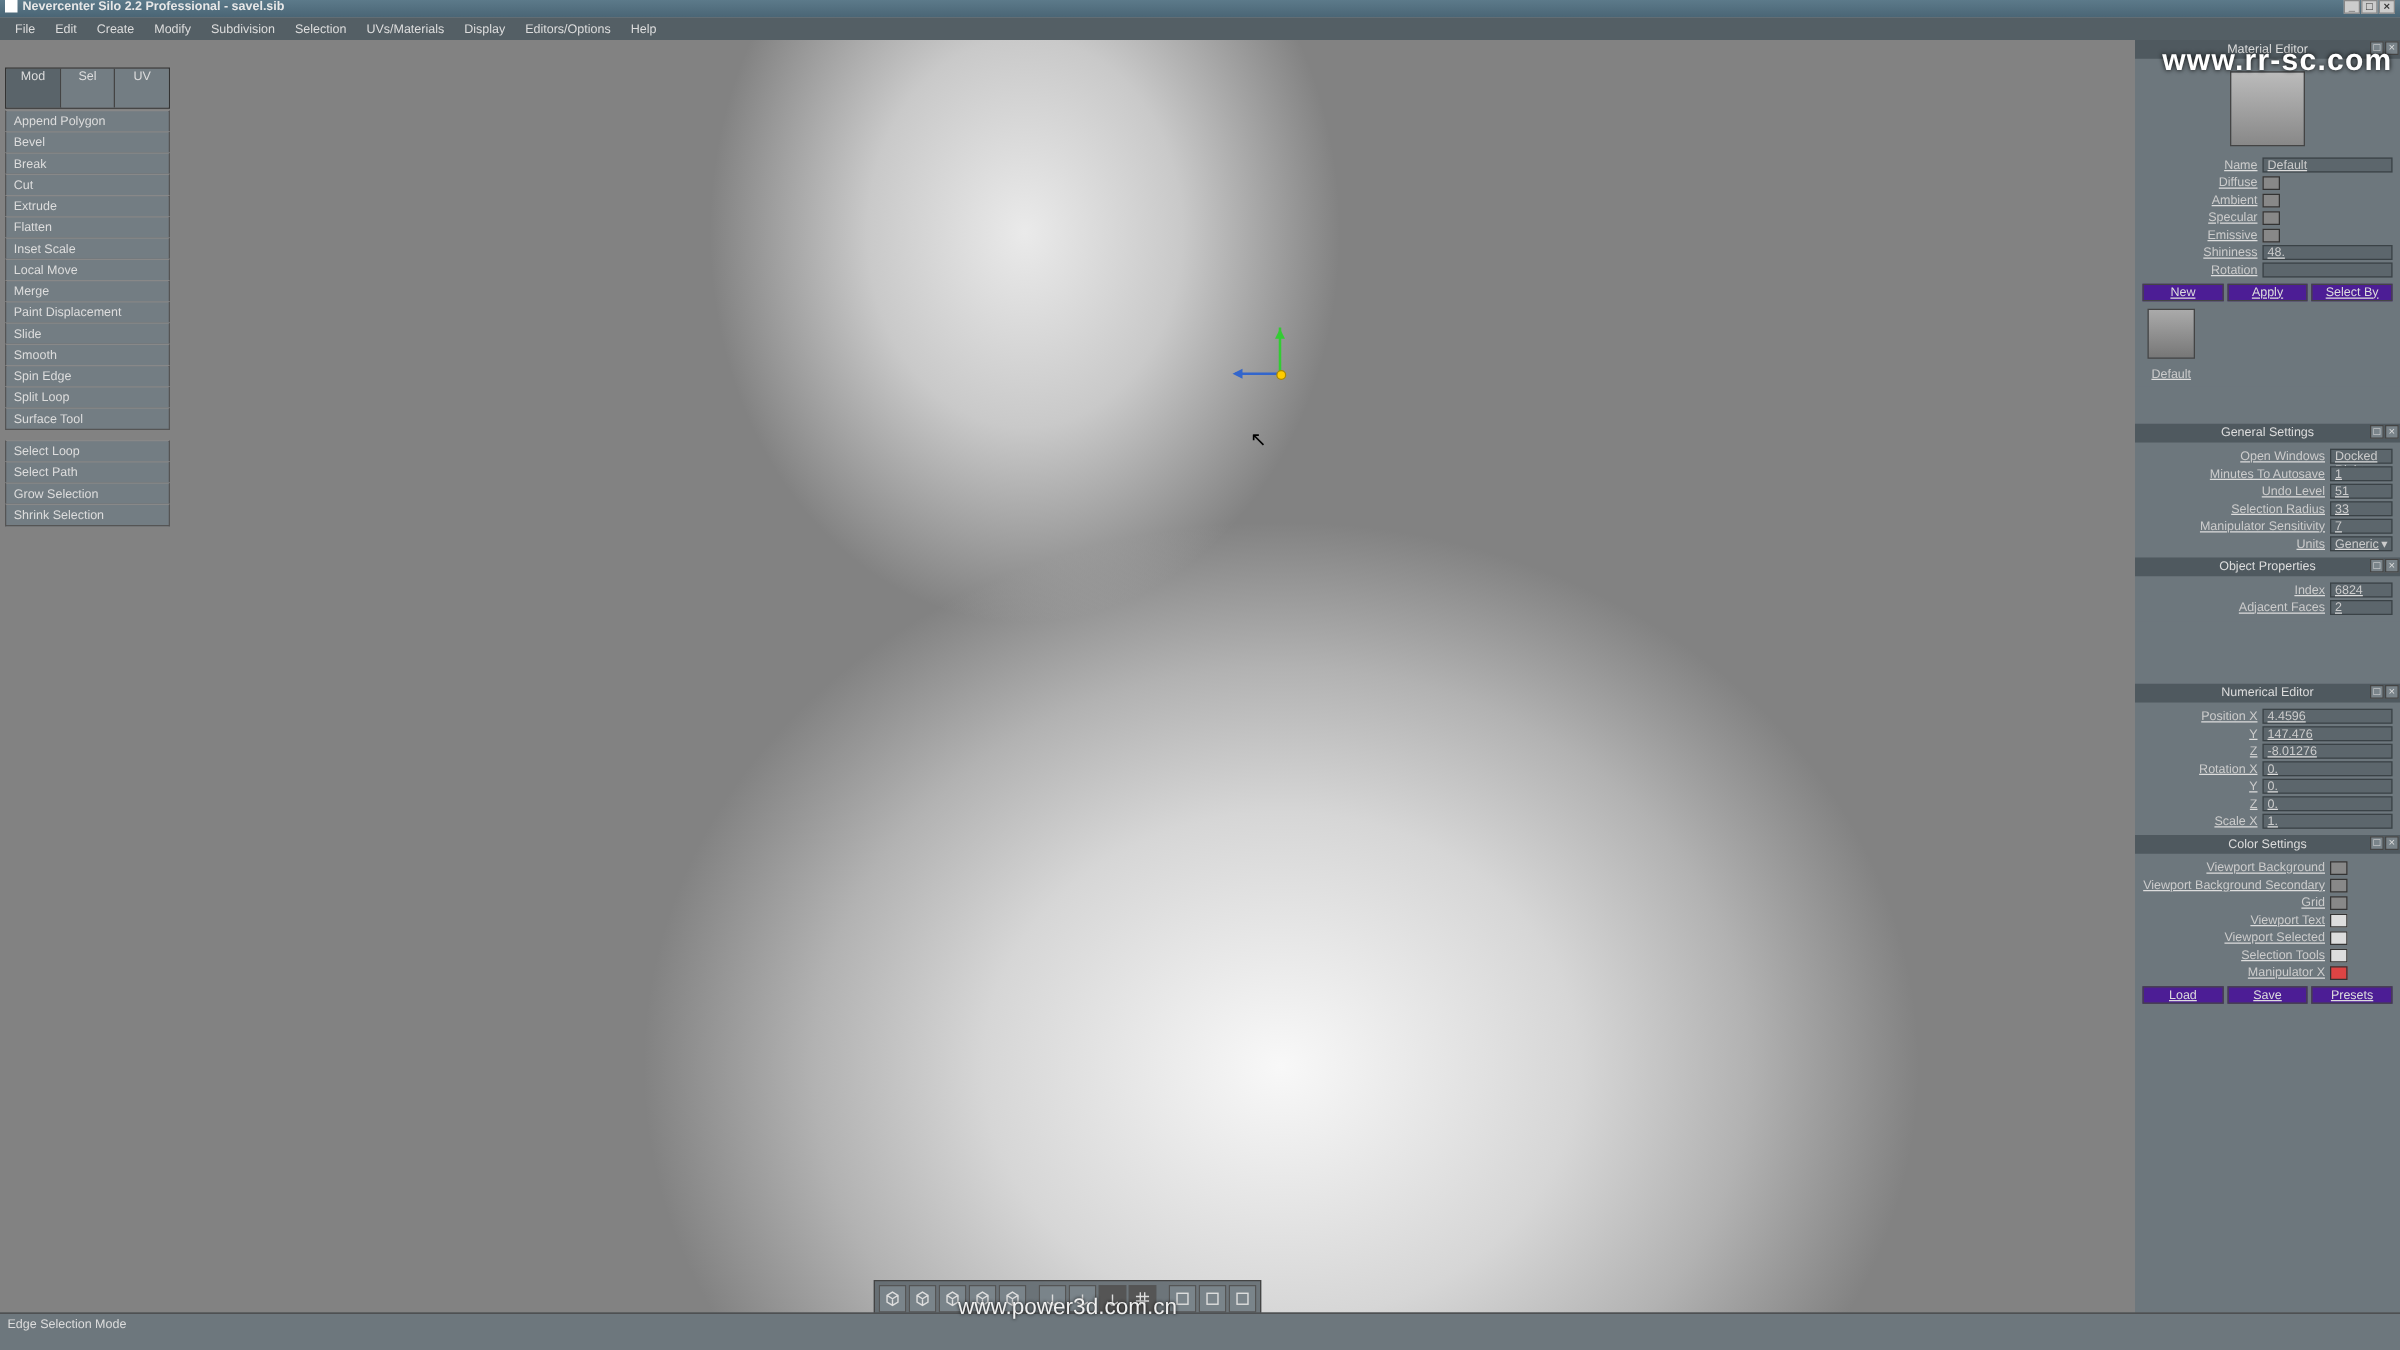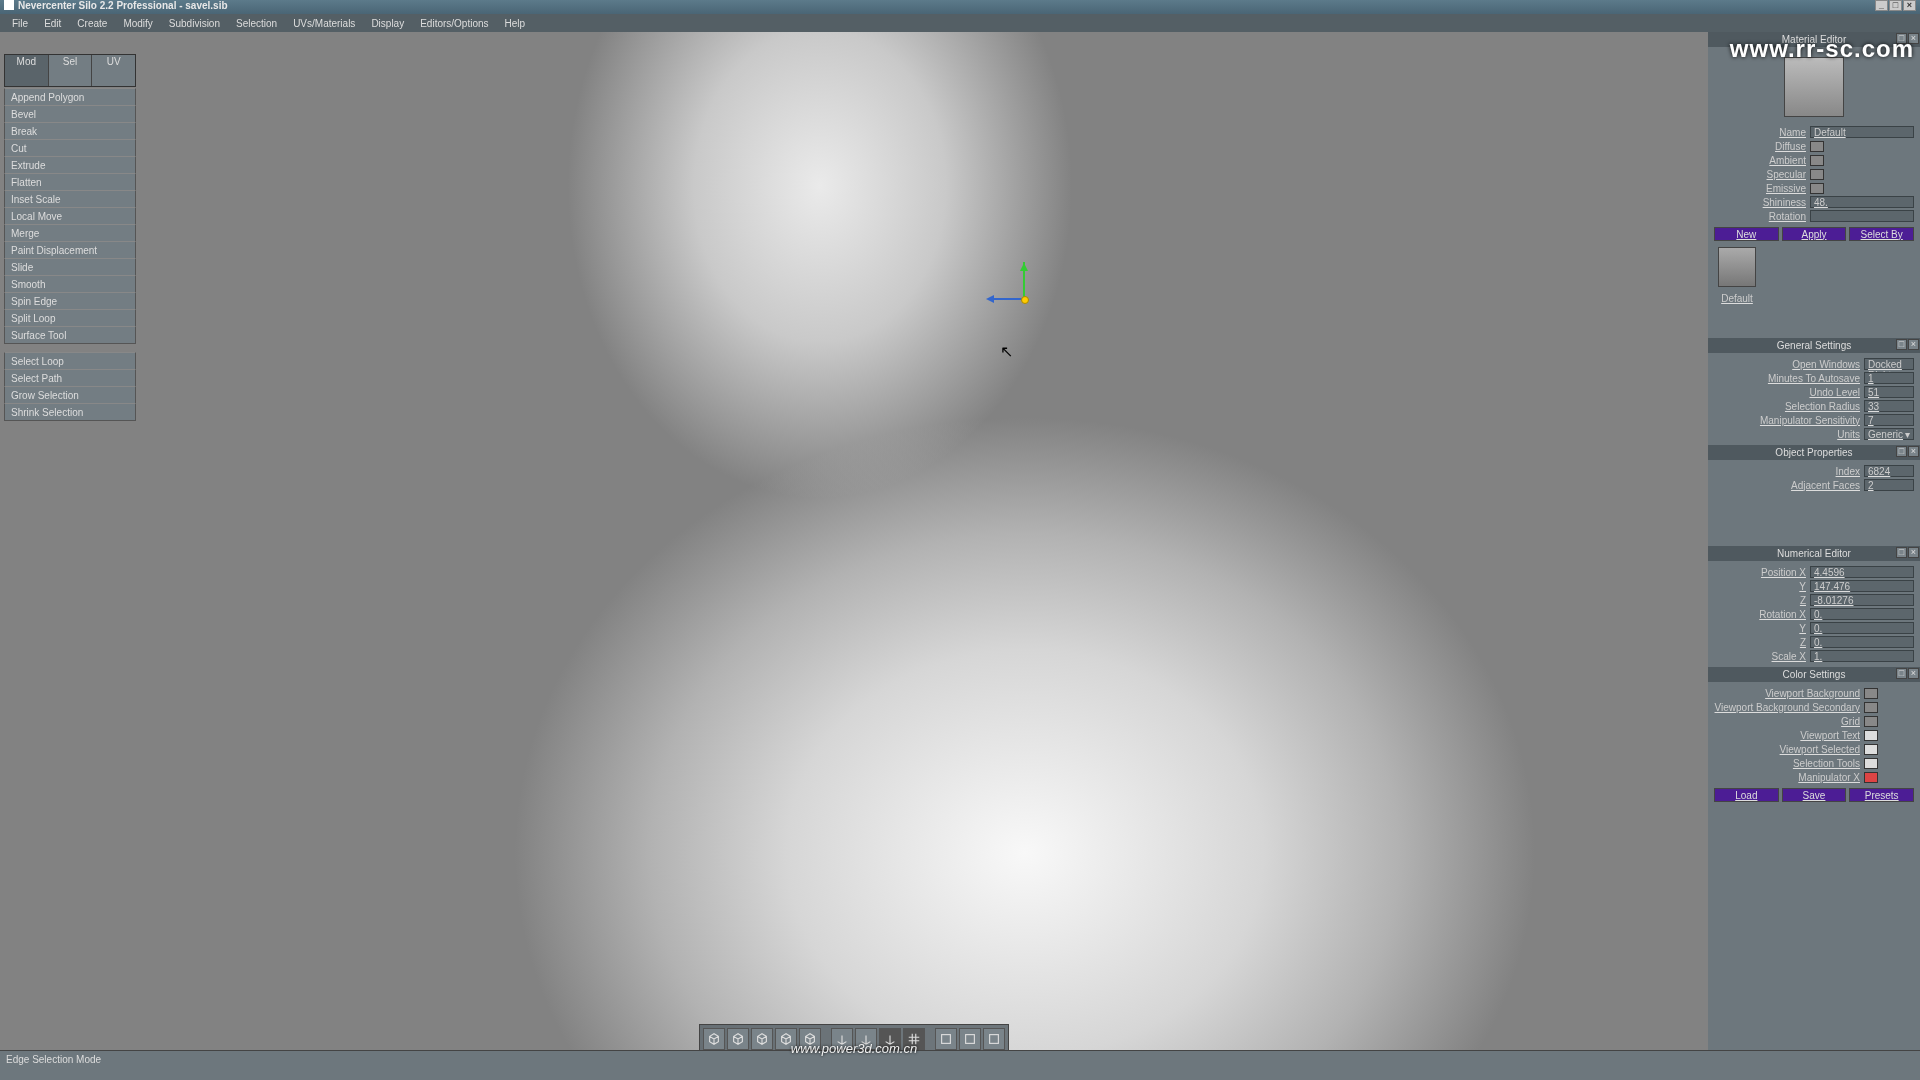--- a/index.html
+++ b/index.html
@@ -64,21 +64,21 @@
 .fieldrow .swred { background:#d44; }
 .fieldrow .valbox { flex:1; height:12px; background:#5c666c; border:1px solid #3a4246; color:#ccc; font-size:10px; padding:0 3px; line-height:11px; }
 .btnrow { display:flex; gap:3px; margin-top:4px; }
 .btnrow button { flex:1; height:14px; background:#4c1d95; border:1px solid #444; color:#ddd; font-size:10px; cursor:pointer; }
 .preview { width:60px; height:60px; background:linear-gradient(#bbb,#888); margin:6px auto 8px; border:1px solid #444; }
 .matthumb { width:38px; height:40px; background:linear-gradient(#aaa,#777); border:1px solid #444; margin:4px; display:inline-block; }
 .matlabel { text-align:center; font-size:10px; color:#ccc; }
 .panelgap { height:30px; background:#6d777d; }
 
 .watermark { position:absolute; right:6px; top:35px; color:#fff; font-size:24px; font-weight:bold; text-shadow:0 0 4px #000; letter-spacing:1px; z-index:30; }
-.powerwm { position:absolute; left:50%; transform:translateX(-50%); bottom:2px; color:#f0f0f0; font-size:13px; text-shadow:0 0 3px #000; z-index:15;font-style:italic; }
+.powerwm { position:absolute; left:50%; transform:translateX(-50%); bottom:2px; color:#f0f0f0; font-size:18px; text-shadow:0 0 3px #000; z-index:15; }
 
 .statusbar { position:absolute; left:0; right:0; bottom:0; height:30px; background:#6d777d; border-top:1px solid #444; color:#ddd; font-size:10px; line-height:18px; padding:0 6px; }
 
 svg.icn { width:14px; height:14px; }
 svg.icn path, svg.icn rect, svg.icn circle, svg.icn line { stroke:#ddd; stroke-width:1.3; fill:none; }
 </style>
 </head>
 <body>
 
 <div class="titlebar">

